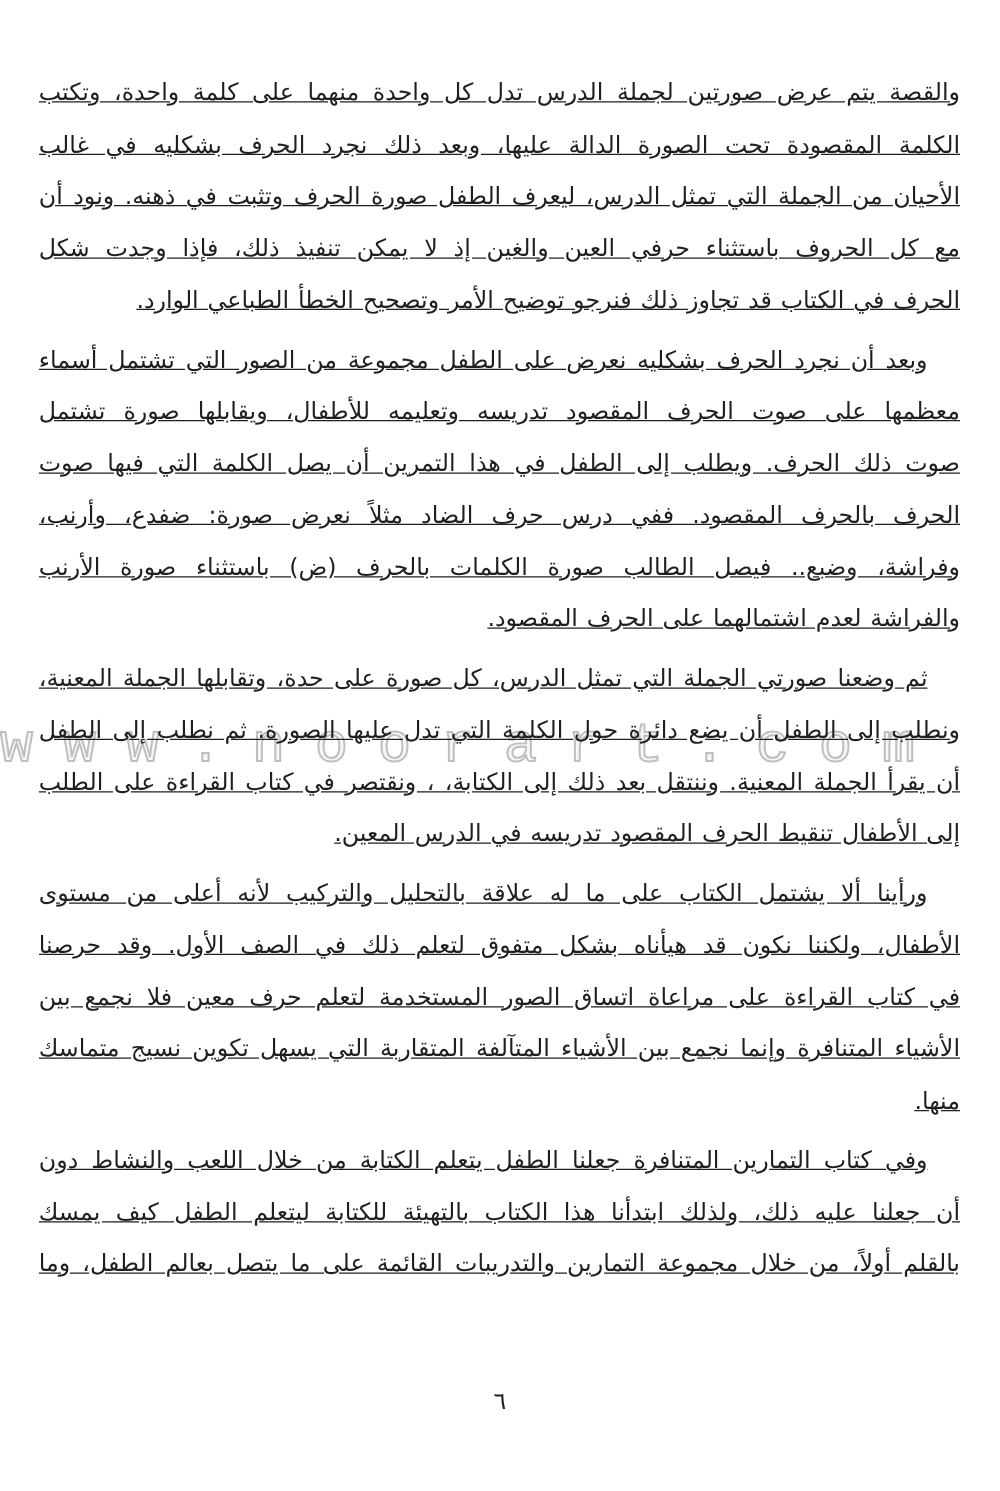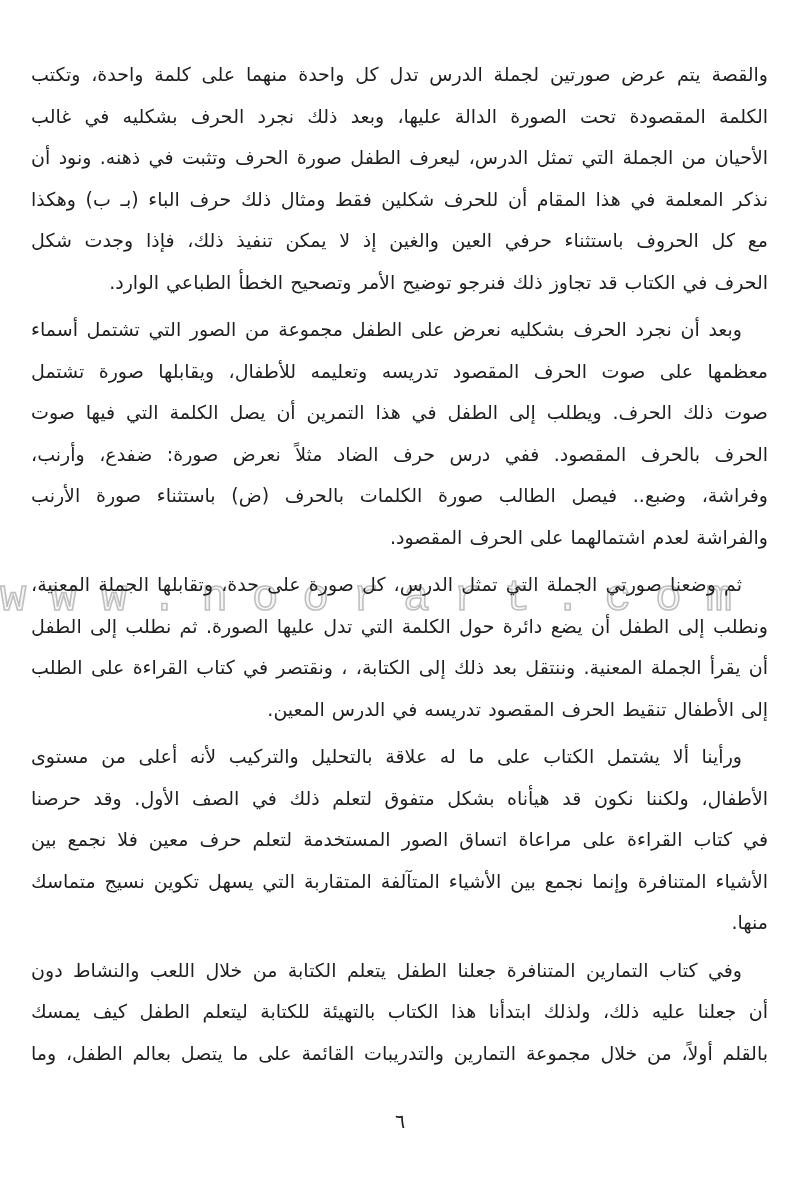--- a/index.html
+++ b/index.html
@@ -26,20 +26,21 @@
     line-height: 41.5px;
   }
   .para { margin: 0; }
   .para + .para { margin-top: 6px; }
   .line {
     text-align: justify;
     text-align-last: justify;
     height: 41.5px;
     overflow: hidden;
     word-spacing: 1px;
+    text-decoration: underline;
   }
   .line.lastline {
     text-align: center;
     text-align-last: right;
   }
   .para.indent .line:first-child { text-indent: 26px; }
   .watermark {
     position: absolute;
     top: 571px;
     left: 0;
@@ -68,21 +69,20 @@
 <body>
 
 <div class="page">
   <div class="watermark">www.noorart.com</div>
 
   <div class="text-block" id="paragraphs">
       <div class="para">
         <div class="line">والقصة يتم عرض صورتين لجملة الدرس تدل كل واحدة منهما على كلمة واحدة، وتكتب</div>
         <div class="line">الكلمة المقصودة تحت الصورة الدالة عليها، وبعد ذلك نجرد الحرف بشكليه في غالب</div>
         <div class="line">الأحيان من الجملة التي تمثل الدرس، ليعرف الطفل صورة الحرف وتثبت في ذهنه. ونود أن</div>
-        <div class="line">نذكر المعلمة في هذا المقام أن للحرف شكلين فقط ومثال ذلك حرف الباء (بـ ب) وهكذا</div>
         <div class="line">مع كل الحروف باستثناء حرفي العين والغين إذ لا يمكن تنفيذ ذلك، فإذا وجدت شكل</div>
         <div class="line lastline">الحرف في الكتاب قد تجاوز ذلك فنرجو توضيح الأمر وتصحيح الخطأ الطباعي الوارد.</div>
       </div>
       <div class="para indent">
         <div class="line">وبعد أن نجرد الحرف بشكليه نعرض على الطفل مجموعة من الصور التي تشتمل أسماء</div>
         <div class="line">معظمها على صوت الحرف المقصود تدريسه وتعليمه للأطفال، ويقابلها صورة تشتمل</div>
         <div class="line">صوت ذلك الحرف. ويطلب إلى الطفل في هذا التمرين أن يصل الكلمة التي فيها صوت</div>
         <div class="line">الحرف بالحرف المقصود. ففي درس حرف الضاد مثلاً نعرض صورة: ضفدع، وأرنب،</div>
         <div class="line">وفراشة، وضبع.. فيصل الطالب صورة الكلمات بالحرف (ض) باستثناء صورة الأرنب</div>
         <div class="line lastline">والفراشة لعدم اشتمالهما على الحرف المقصود.</div>

